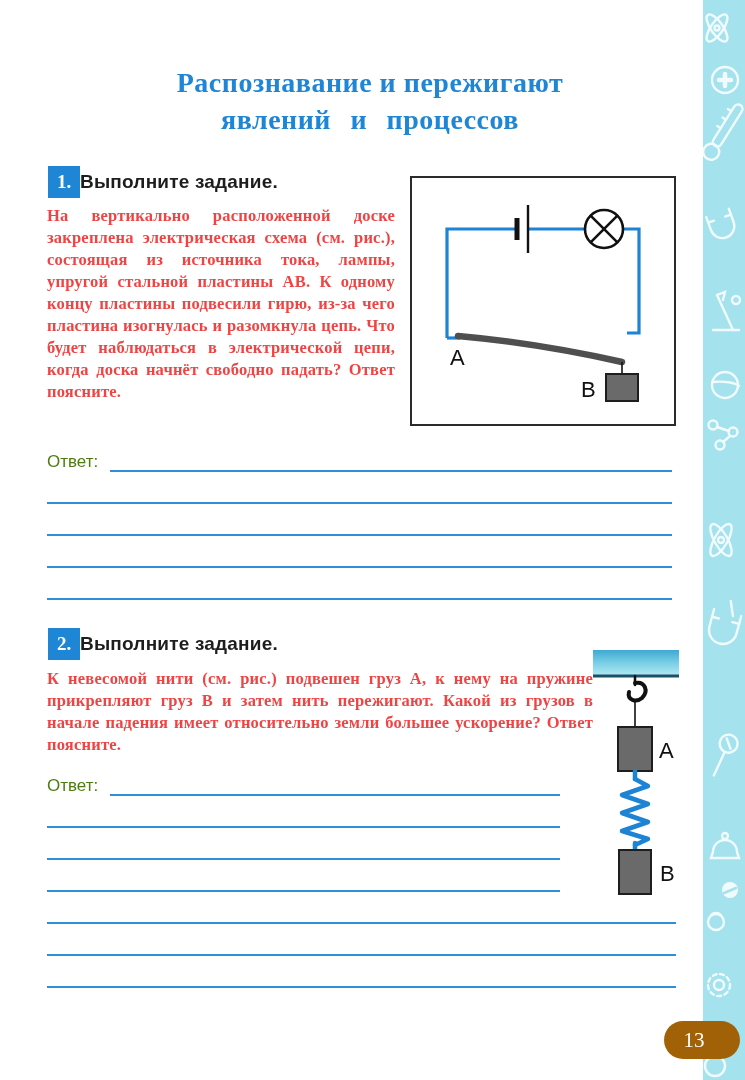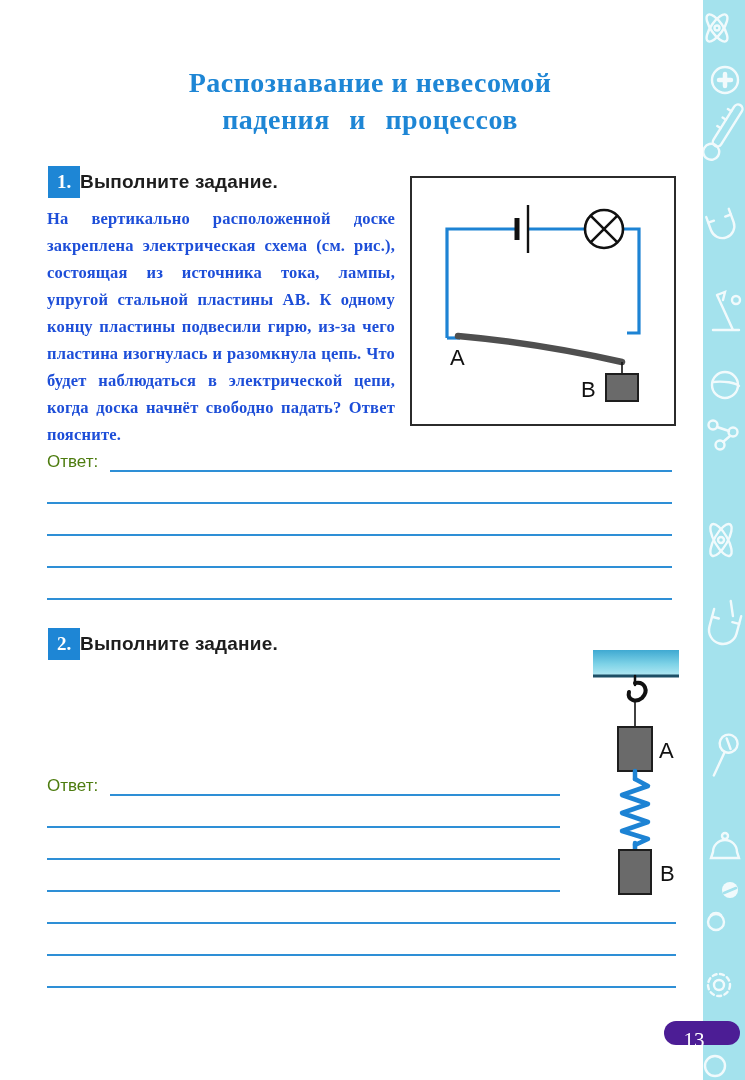--- a/index.html
+++ b/index.html
@@ -22,37 +22,37 @@
     width:32px; height:32px; background:#1e86d5; color:#fff; text-align:center;
     font-family:"Liberation Serif", serif; font-weight:bold; font-size:19px; line-height:32px;
   }
   .task-label{
     font-family:"Liberation Sans", sans-serif; font-weight:bold;
     font-size:19px; color:#1d1d1d; letter-spacing:.2px;
   }
   
   .body-text{
     position:absolute; text-align:justify; font-weight:bold; font-size:16.5px;
-    line-height:27px; letter-spacing:.2px; hyphens:manual; color:#1d4ed8;
+    line-height:22px; letter-spacing:.2px; hyphens:manual; color:#ef4444;
   }
   
   .ans-label{
     position:absolute; left:47px; font-family:"Liberation Sans", sans-serif;
     font-size:17px; color:#4d7c0f;
   }
   .ans-line{position:absolute; height:0; border-top:2px solid #2e8fd6;}
   
   .figure1{position:absolute; left:410px; top:176px; width:262px; height:246px;
            border:2px solid #2b2b2b; background:#fff;}
   
   .figure2{position:absolute; left:585px; top:645px;}
   
   .pill{
-    position:absolute; left:664px; top:1021px; width:76px; height:24px;
-    background:#4c1d95; border-radius:19px; color:#fff; z-index:5;
+    position:absolute; left:664px; top:1021px; width:76px; height:38px;
+    background:#a16207; border-radius:19px; color:#fff; z-index:5;
     font-family:"Liberation Serif", serif; font-size:21px; line-height:38px;
     text-align:center; padding-right:0; box-sizing:border-box;
   }
   .pill span{display:inline-block; transform:translateX(-8px);}
   svg text{font-family:"Liberation Sans", sans-serif;}
 </style>
 </head>
 <body>
 
 <div class="page">
@@ -120,22 +120,22 @@
         <circle cx="16" cy="985" r="11" stroke-dasharray="4 3.5"></circle>
         <circle cx="16" cy="985" r="5"></circle>
       </g>
       <g>
         <circle cx="12" cy="1066" r="10"></circle>
       </g>
     </svg>
   </div>
 
   <div class="title">
-    <div class="l1">Распознавание и невесомой</div>
-    <div class="l2">падения и процессов</div>
+    <div class="l1">Распознавание и пережигают</div>
+    <div class="l2">явлений и процессов</div>
   </div>
 
   <div class="task-header" style="top:166px;">
     <div class="num-box">1.</div>
     <div class="task-label">Выполните задание.</div>
   </div>
 
   <div class="body-text" style="left:47px; top:205px; width:348px;">На вертикально расположенной до­ске закреплена электрическая схема (см.&nbsp;рис.), состоящая из источника тока, лампы, упругой стальной пла­стины АВ. К одному концу пластины подвесили гирю, из-за чего пластина изогнулась и разомкнула цепь. Что бу­дет наблюдаться в электрической цепи, когда доска начнёт свободно падать? Ответ поясните.</div>
 
   <div class="figure1">
@@ -172,20 +172,21 @@
   <div class="ans-line" style="left:47px;  top:502px; width:625px;"></div>
   <div class="ans-line" style="left:47px;  top:534px; width:625px;"></div>
   <div class="ans-line" style="left:47px;  top:566px; width:625px;"></div>
   <div class="ans-line" style="left:47px;  top:598px; width:625px;"></div>
 
   <div class="task-header" style="top:628px;">
     <div class="num-box">2.</div>
     <div class="task-label">Выполните задание.</div>
   </div>
 
+  <div class="body-text" style="left:47px; top:668px; width:546px;">К невесомой нити (см.&nbsp;рис.) подвешен груз А, к нему на пру­жине прикрепляют груз В и затем нить пережигают. Какой из грузов в начале падения имеет относительно земли боль­шее ускорение? Ответ поясните.</div>
 
   <div class="figure2">
     <svg width="105" height="260" viewBox="0 0 105 260">
       <defs>
         <linearGradient id="ceilGrad" x1="0" y1="0" x2="0" y2="1">
           <stop offset="0" stop-color="#3fa9d2"></stop>
           <stop offset="0.55" stop-color="#7fd3e7"></stop>
           <stop offset="1" stop-color="#b4e9f4"></stop>
         </linearGradient>
       </defs>

